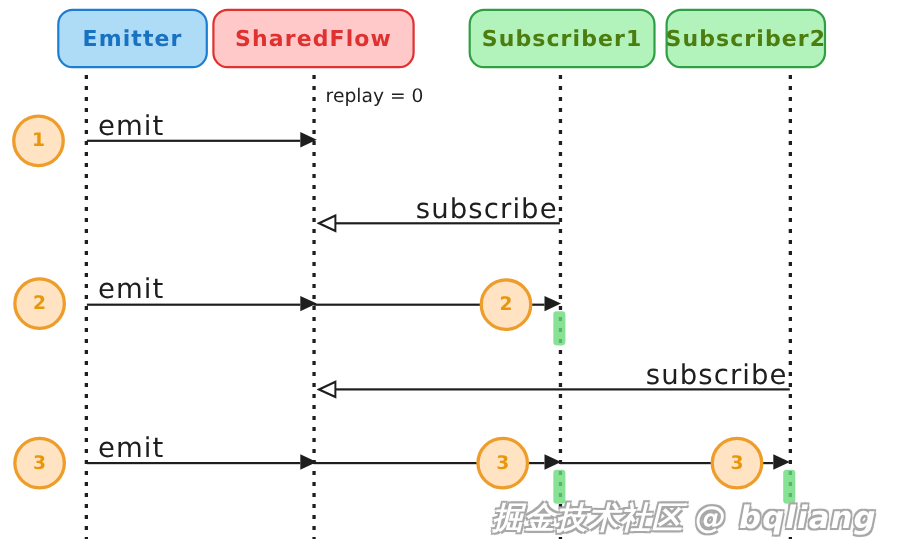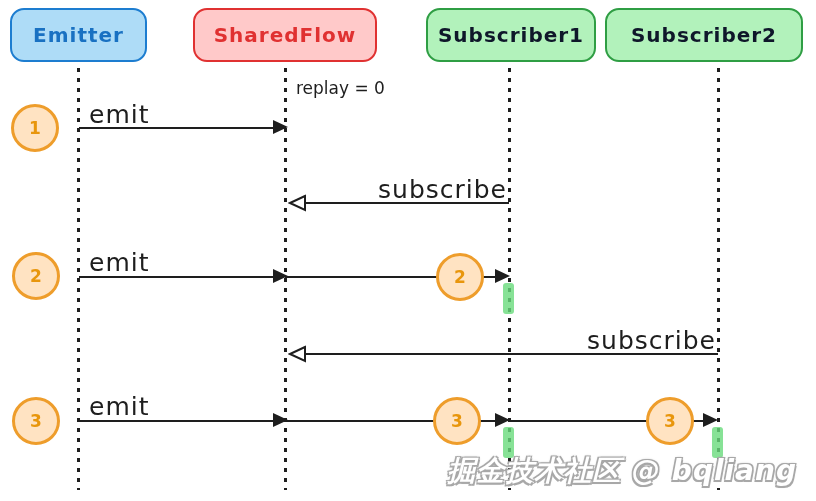--- a/index.html
+++ b/index.html
@@ -21,23 +21,23 @@
     height: 54px;
     border-radius: 14px;
     border: 2.5px solid;
     display: flex;
     align-items: center;
     justify-content: center;
     font-size: 20px;
     font-weight: 600;
     letter-spacing: 1px;
   }
-  .actor.theme-blue  { background: #aedcf7; border-color: #1d7dd0; color: #1971c2; }
+  .actor.theme-blue  { background: #aedcf7; border-color: #1d7dd0; color: #1971c2; margin-left: 42px; }
   .actor.theme-red   { background: #ffc9c9; border-color: #e03131; color: #e03131; text-align: center; }
-  .actor.theme-green { background: #b2f2bb; border-color: #2f9e44; color: #0f172a; align-items: center; }
+  .actor.theme-green { background: #b2f2bb; border-color: #2f9e44; color: #4d7c0f; align-items: center; }
 
   
   .lifeline {
     position: absolute;
     top: 68px;
     height: 422px;
     width: 3px;
     background: repeating-linear-gradient(
       to bottom, #1e1e1e 0 4px, transparent 4px 10px);
   }
@@ -138,21 +138,21 @@
 
   <div class="actor theme-blue" style="left:10px;width:137px">
     <span>Emitter</span>
   </div>
   <div class="actor theme-red" style="left:193px;width:184px">
     <span>SharedFlow</span>
   </div>
   <div class="actor theme-green" style="left:426px;width:170px">
     <span>Subscriber1</span>
   </div>
-  <div class="actor theme-green" style="left:605px;width:198px">
+  <div class="actor theme-green" style="left:605px;width:146px">
     <span>Subscriber2</span>
   </div>
 
   <div class="note">replay = 0</div>
 
   <div class="event-circle" style="left:11px;top:104px">
     <span>1</span>
   </div>
   <div class="msg-label" style="left:89px;top:100px">emit</div>
   <div class="line" style="left:79px;top:127px;width:194px">

